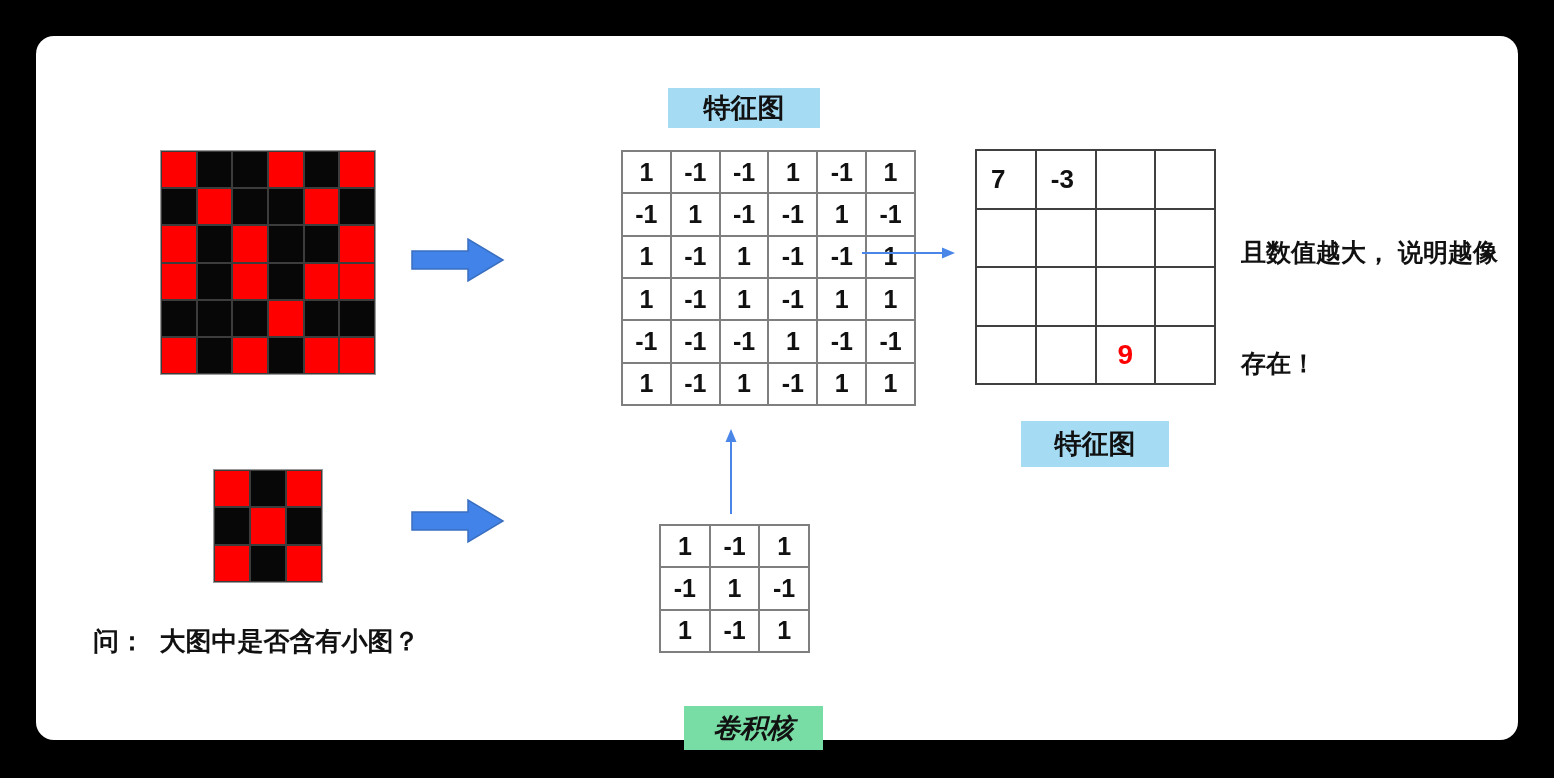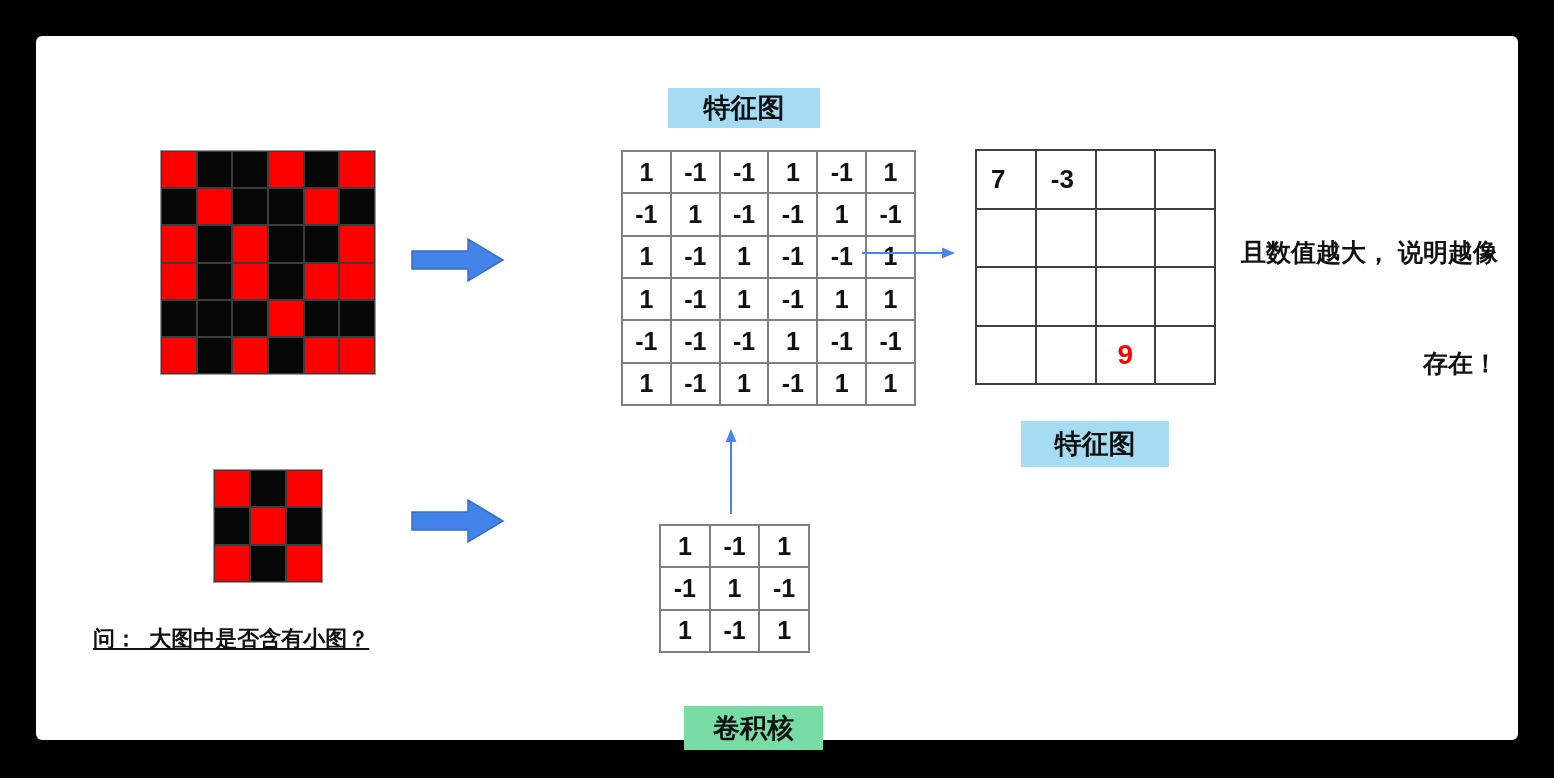--- a/index.html
+++ b/index.html
@@ -5,21 +5,21 @@
   html,body{margin:0;padding:0;}
   body{
     width:1554px;height:778px;
     background:#000;
     font-family:"Liberation Sans","DejaVu Sans",sans-serif;
     overflow:hidden;
   }
   #stage{position:relative;width:1554px;height:778px;}
   #canvas{
     position:absolute;left:36px;top:36px;width:1482px;height:704px;
-    background:#ffffff;border-radius:6px;text-align:right;
+    background:#ffffff;border-radius:18px;
   }
   .abs{position:absolute;}
 
   
   .grid{display:grid;}
   .color-grid{border:1px solid #9a9a9a;}
   .color-grid .cell{border:1px solid #3c3c3c;}
   .cell[data-c="r"]{background:#fe0000;}
   .cell[data-c="b"]{background:#070707;}
 
@@ -47,25 +47,25 @@
 
   
   .tag{
     display:flex;align-items:center;justify-content:center;
     font-size:27px;font-weight:700;color:#111;
   }
   .tag-blue{background:#a5dcf3;}
   .tag-green{background:#78dca5;}
   #label-feature-top{left:632px;top:52px;width:152px;height:40px;}
   #label-feature-right{left:985px;top:385px;width:148px;height:46px;}
-  #label-kernel{left:648px;top:670px;width:139px;height:44px;}
+  #label-kernel{left:648px;top:670px;width:139px;height:44px;font-style:italic;}
 
   
   .txt{color:#111;font-weight:700;white-space:pre;}
-  #question-text{left:57px;top:588px;font-size:22px;text-decoration:underline;}
+  #question-text{left:57px;top:588px;font-size:26px;}
   #result-text{left:1205px;top:124px;font-size:25px;line-height:37px;}
 
   
   .arrow-svg{display:block;}
 </style>
 </head>
 <body>
 
 <div id="stage">
   <div id="canvas">

